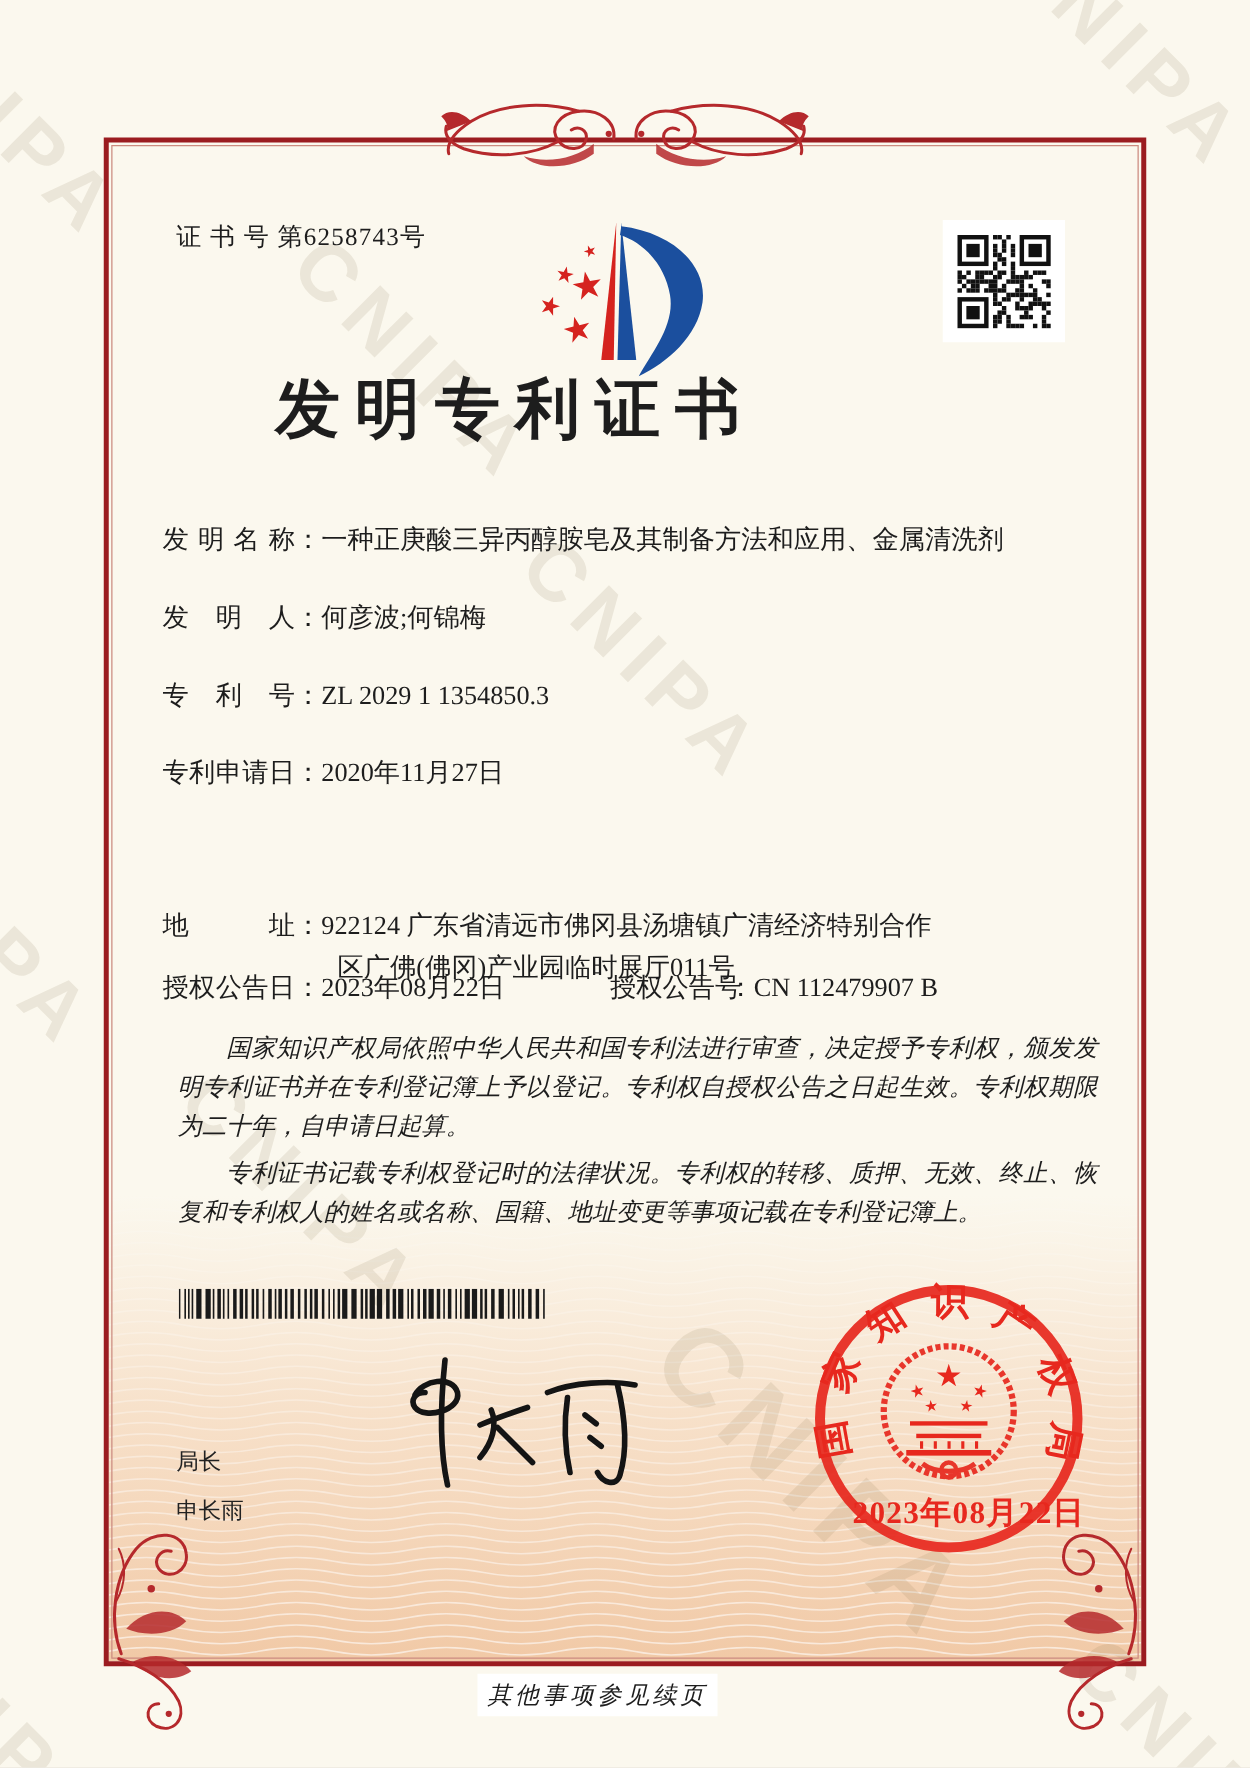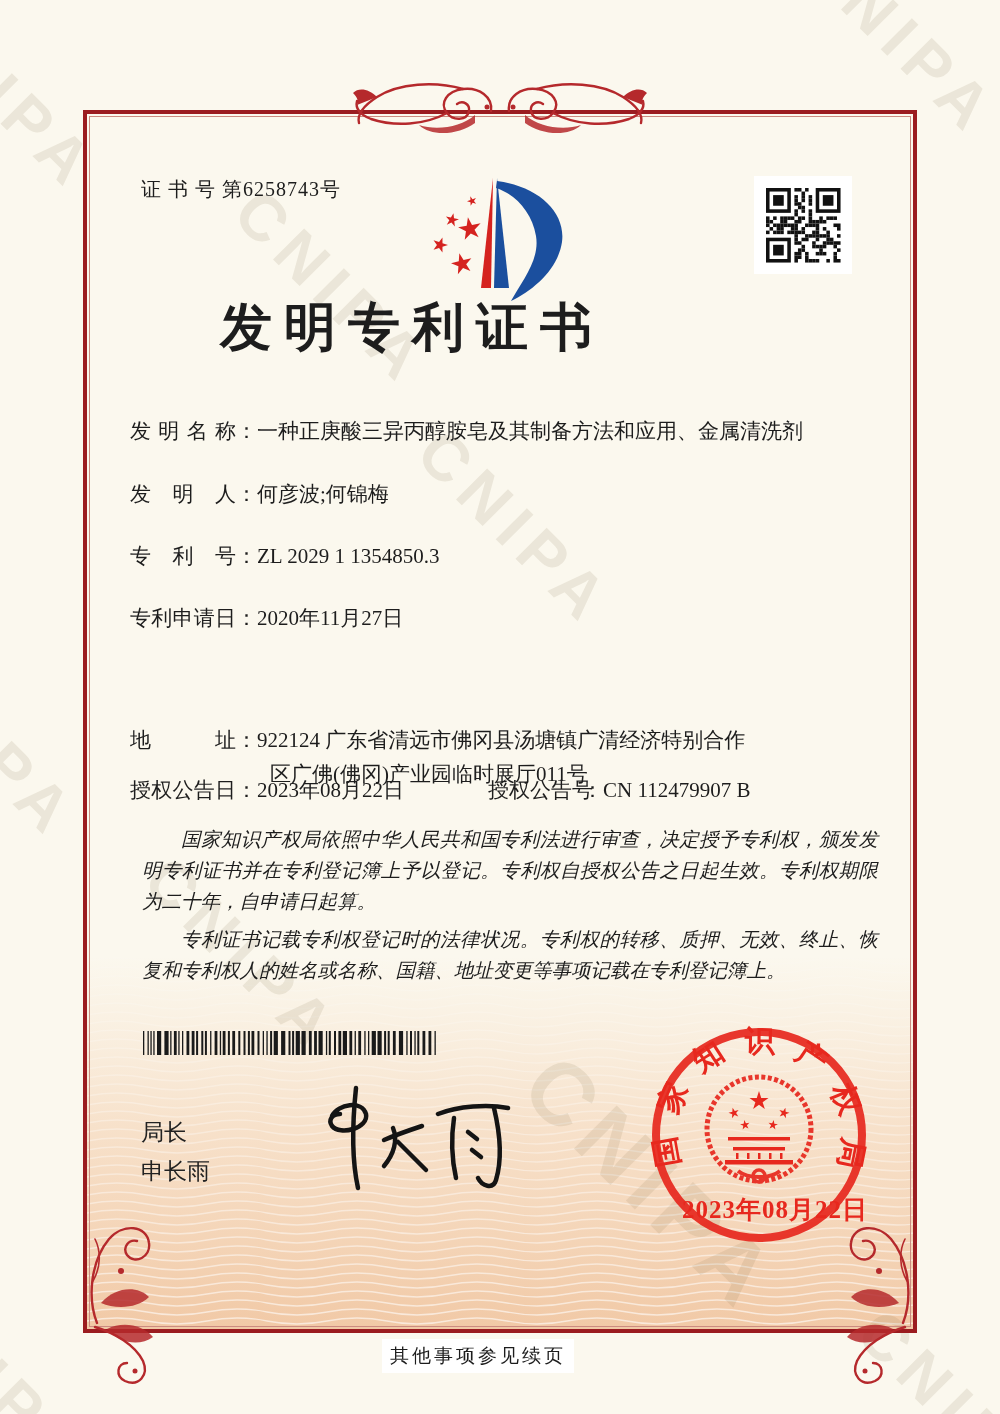--- a/index.html
+++ b/index.html
@@ -34,32 +34,32 @@
   .row{position:absolute;left:130px;font-size:21px;white-space:nowrap;}
   .flabel{display:inline-block;width:106px;text-align:justify;text-align-last:justify;text-justify:inter-character;}
   .flabel.w94{width:94px;}
   .r1{top:417px}.r2{top:480px}.r3{top:542px}.r4{top:604px}.r5{top:665px}
   .r6{top:726px}.r6b{left:270px;top:760px}.r7{top:776px}
   .group2{position:absolute;left:358px;top:0;white-space:nowrap;}
   .paras{position:absolute;left:142px;top:824px;width:736px;font-size:19.5px;
          line-height:31px;text-align:justify;font-style:italic;}
   .paras p{margin:0 0 7px 0;text-indent:2em;}
   #barcode{position:absolute;left:143px;top:1031px;}
-  .role,.dname{position:absolute;left:141px;font-size:23px;
-         font-family:"Liberation Sans","DejaVu Sans",sans-serif;color:#222;}
+  .role,.dname{position:absolute;left:141px;font-size:18px;
+         font-family:"Liberation Sans","DejaVu Sans",sans-serif;color:#222;margin-top:40px;}
   .role{top:1117px}.dname{top:1156px}
   #sig{position:absolute;left:296px;top:1076px;}
   #seal{position:absolute;left:644px;top:1021px;}
   .seal-date{position:absolute;left:682px;top:1193px;font-size:25px;color:#e7281e;
         font-weight:600;letter-spacing:1px;z-index:5;}
   .page-info{position:absolute;left:0;top:1290px;width:954px;text-align:center;
         font-size:17.5px;letter-spacing:2px;font-style:italic;}
   .note{position:absolute;left:382px;top:1339px;width:192px;height:34px;background:#ffffff;
         display:flex;align-items:center;justify-content:center;font-size:19px;
-        letter-spacing:3px;z-index:4;}
+        letter-spacing:3px;font-style:italic;z-index:4;}
 </style>
 </head>
 <body>
 
 <div class="page">
 
   <svg id="waves" width="826" height="373" viewBox="0 0 826 373">
     <defs>
       <linearGradient id="peach" x1="0" y1="0" x2="0" y2="1">
         <stop offset="0" stop-color="#f6d9bd" stop-opacity="0"></stop>

